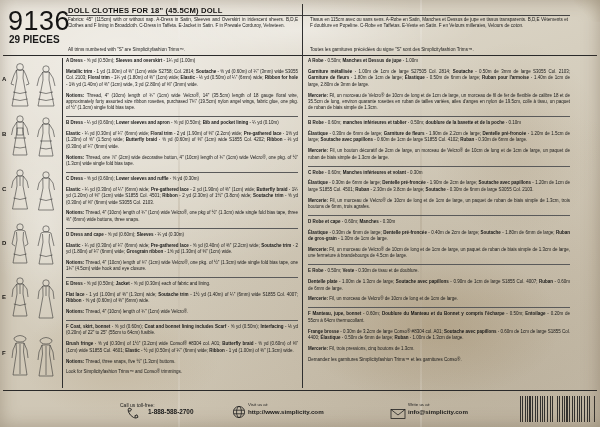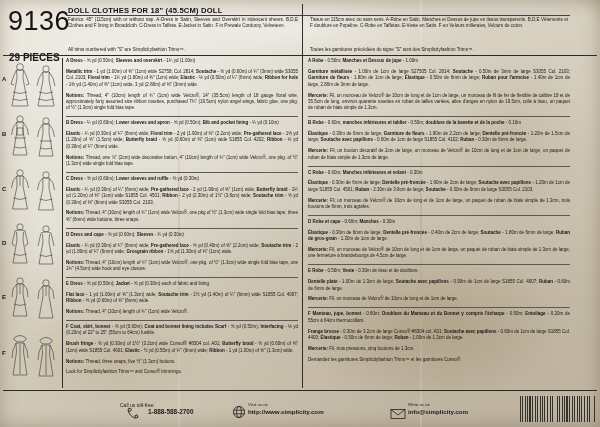--- a/index.html
+++ b/index.html
@@ -55,21 +55,21 @@
     position: absolute;
     left: 8px; top: 6px;
     font-size: 27px;
     font-weight: normal;
     letter-spacing: 0.5px;
     color: #141414;
     font-family: "Liberation Sans", sans-serif;
   }
   .pieces {
     position: absolute;
-    left: 9px; top: 52px;
+    left: 9px; top: 34px;
     font-size: 10px;
     font-weight: bold;
     color: #1a1a1a;
     text-align: center;
   }
   .title-en {
     position: absolute;
     left: 68px; top: 6px;
     font-size: 7.6px;
     font-weight: bold;

